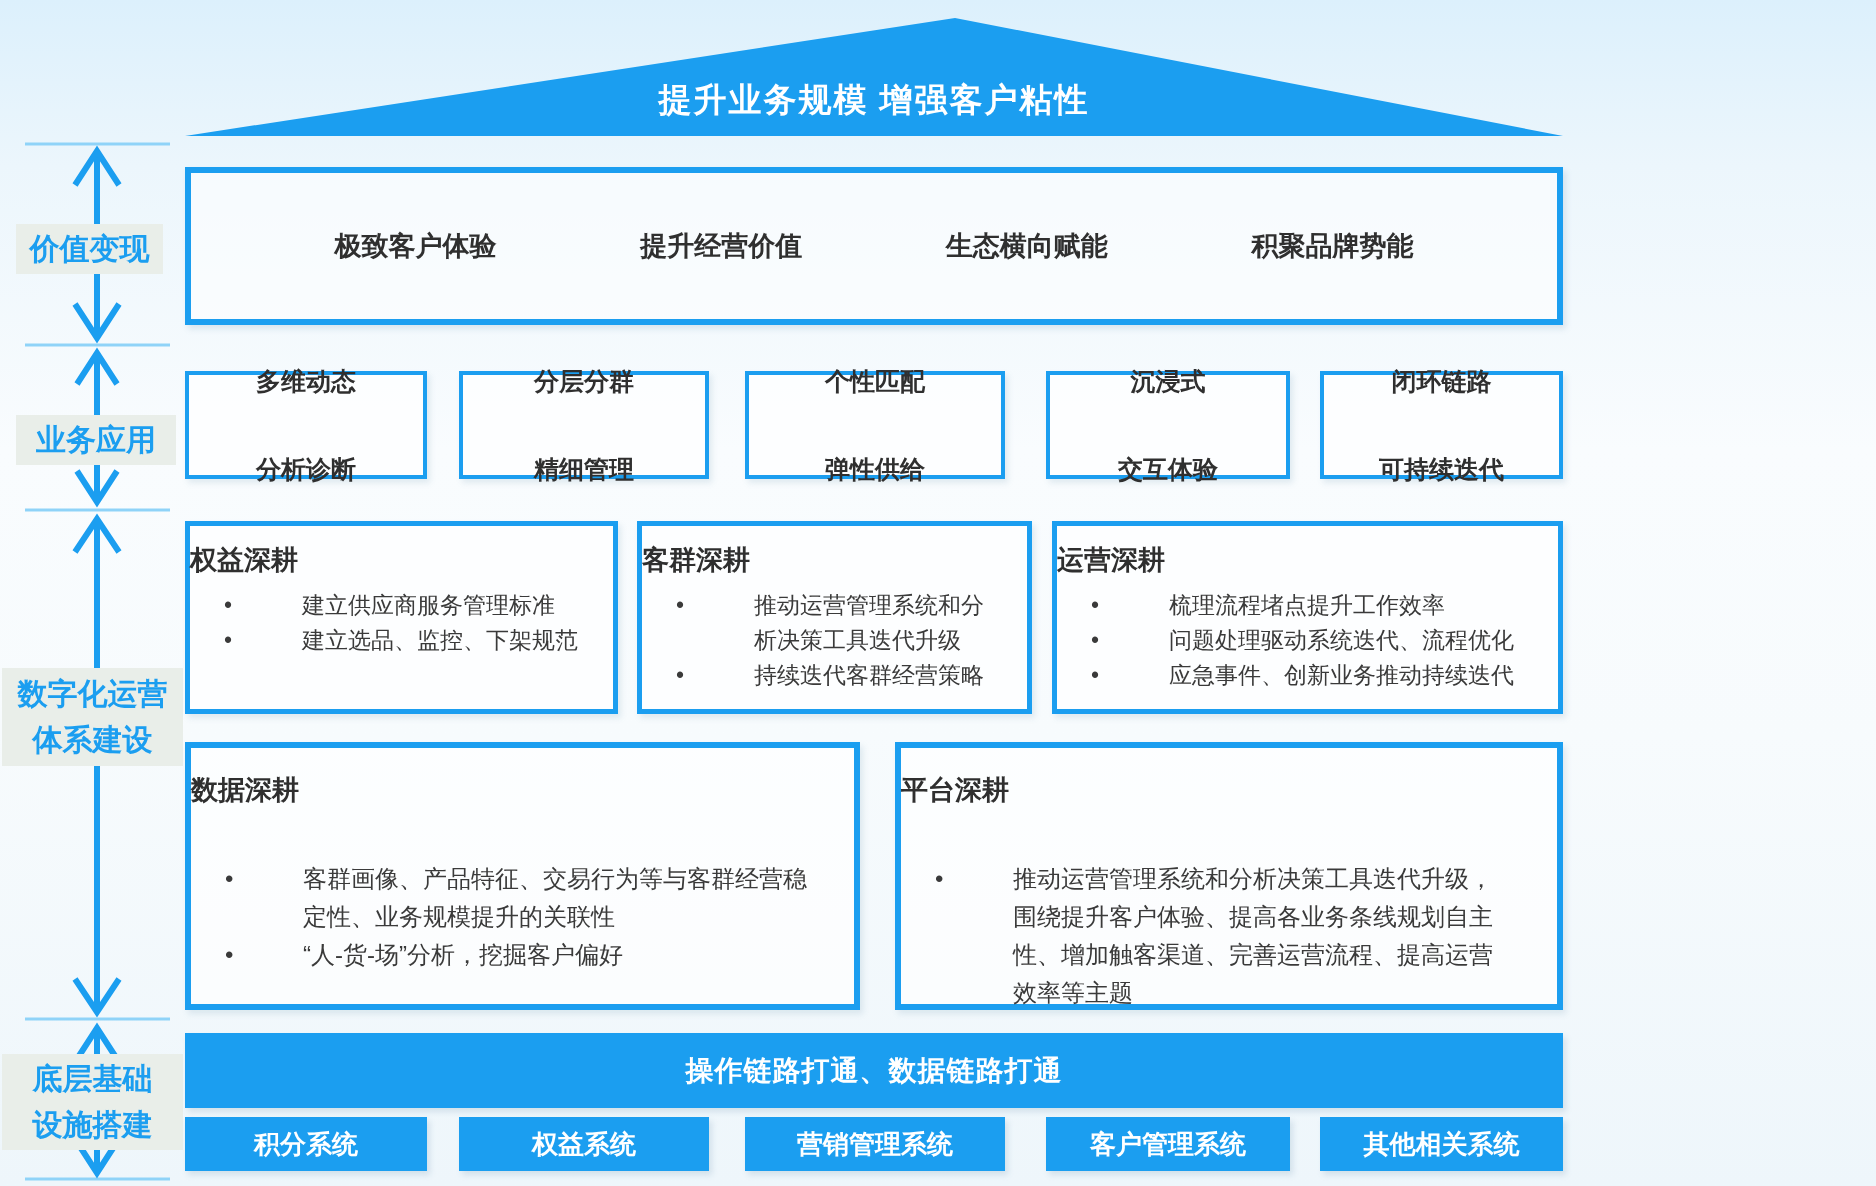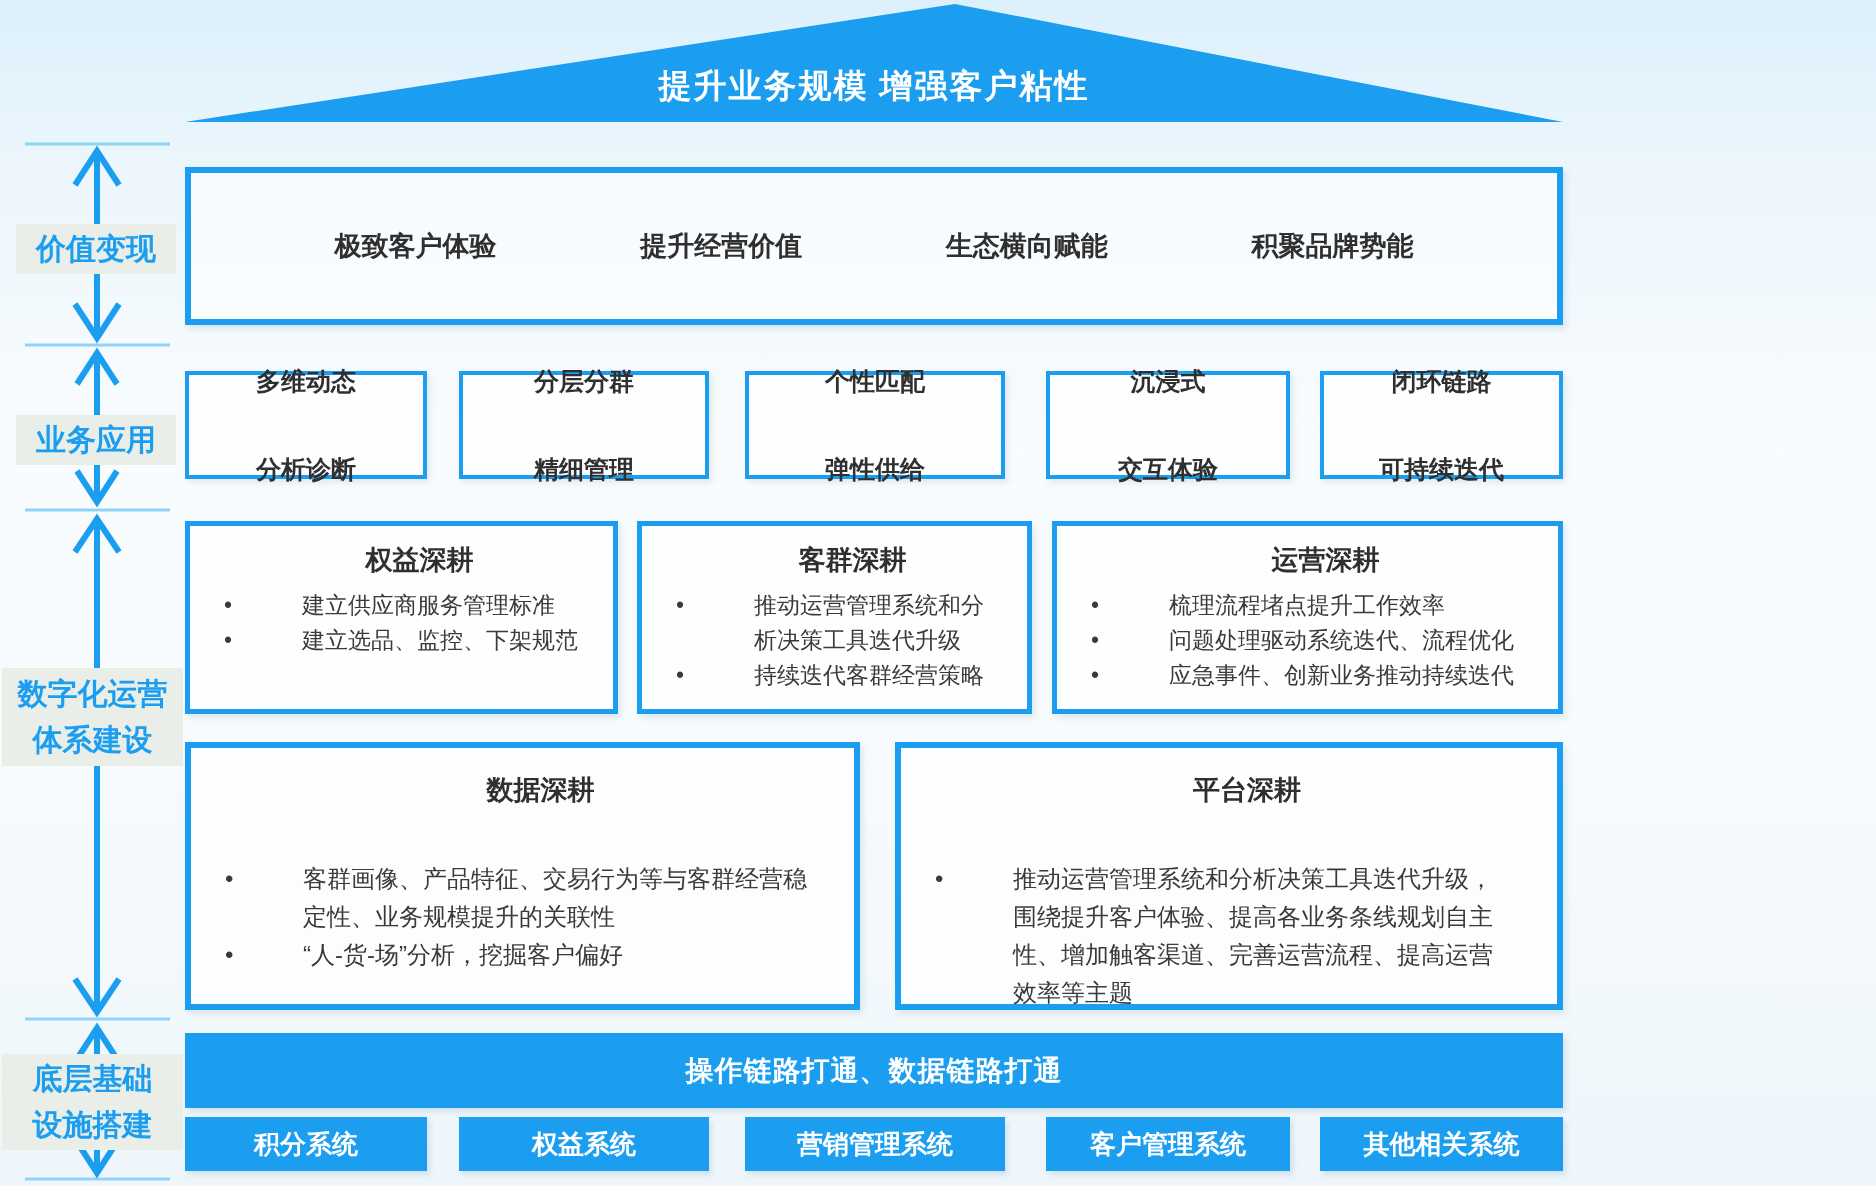--- a/index.html
+++ b/index.html
@@ -4,21 +4,21 @@
 <style>
   html,body{margin:0;padding:0;background:#fff;}
   .canvas{
     position:relative;width:1876px;height:1186px;overflow:hidden;
     font-family:"Liberation Sans",sans-serif;
     background:linear-gradient(180deg,#dcf0fc 0%,#ecf6fc 14%,#f9fcfe 38%,#f7fbfd 62%,#eef6fb 100%);
   }
   .content{position:absolute;left:185px;top:0;width:1378px;height:1186px;}
 
   
-  .roof{position:absolute;left:0;top:2px;width:1378px;height:120px;}
+  .roof{position:absolute;left:0;top:16px;width:1378px;height:120px;}
   .roof svg{position:absolute;left:0;top:0;width:100%;height:100%;display:block;}
   .roof-title{
     position:absolute;left:0;bottom:13px;width:100%;text-align:center;
     color:#fff;font-size:33px;font-weight:bold;letter-spacing:2px;
   }
 
   
   .value-box{
     position:absolute;left:0;top:167px;width:1378px;height:158px;box-sizing:border-box;
     border:6px solid #1b9ef0;background:rgba(255,255,255,.55);
@@ -37,21 +37,21 @@
     gap:47px;
   }
 
   
   .cult-box{
     position:absolute;box-sizing:border-box;border:5px solid #1b9ef0;
     background:rgba(255,255,255,.7);box-shadow:3px 4px 6px rgba(100,140,170,.16);
   }
   .cult-row1{top:521px;height:193px;}
   .cult-row2{top:742px;height:268px;border-width:6px;}
-  .cult-title{margin-top:16px;text-align:center;font-size:27px;font-weight:bold;color:#2f2f2f;margin-left:36px;}
+  .cult-title{margin-top:16px;text-align:left;font-size:27px;font-weight:bold;color:#2f2f2f;}
   .cult-row2 .cult-title{margin-top:24px;}
   .bullets{margin:10px 12px 0 0;padding:0 18px 0 20px;list-style:none;}
   .cult-row2 .bullets{margin-top:52px;padding-right:30px;}
   .bullets li{display:flex;font-size:23px;color:#3a3a3a;line-height:35px;}
   .cult-row2 .bullets li{font-size:24px;line-height:38px;}
   .bullets li::before{content:"•";flex:0 0 92px;padding-left:14px;box-sizing:border-box;}
   .bullets .b-text{flex:1;}
 
   
   .infra-bar{
@@ -82,21 +82,21 @@
   .cx-b2{left:710px;width:668px;}
 
   
   .rail{position:absolute;left:0;top:0;width:185px;height:1186px;}
   .rail svg{position:absolute;left:0;top:0;width:100%;height:100%;display:block;}
   .stage-label{
     position:absolute;background:#e9eee9;color:#1b9ef0;font-weight:bold;
     display:flex;flex-direction:column;align-items:center;justify-content:center;
     font-size:30px;line-height:46px;text-align:center;
   }
-  .lbl-1{left:16px;top:224px;width:160px;height:50px;}
+  .lbl-1{left:16px;top:224px;width:147px;height:50px;}
   .lbl-2{left:16px;top:401px;width:160px;height:50px;margin-top:14px;}
   .lbl-3{left:2px;top:668px;width:181px;height:98px;}
   .lbl-4{left:2px;top:1054px;width:181px;height:96px;}
 </style>
 </head>
 <body>
 
 <div class="canvas">
 
   <div class="rail">

